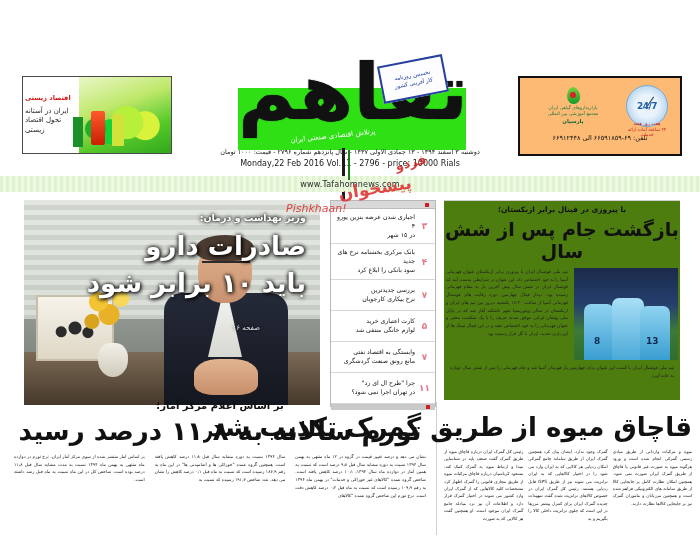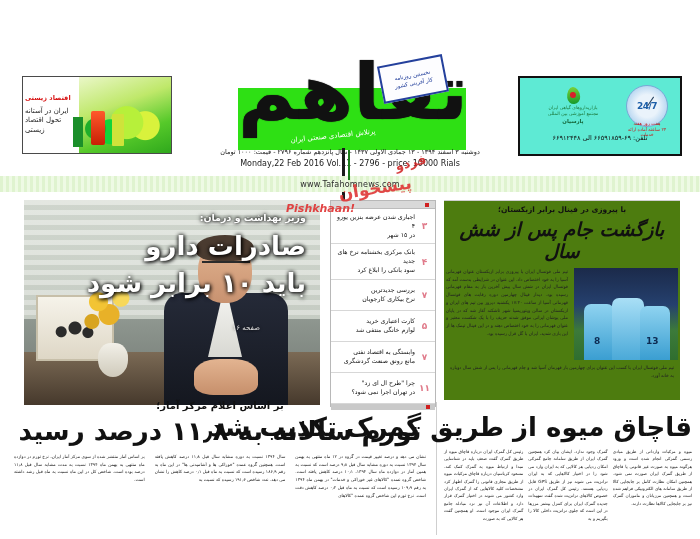--- a/index.html
+++ b/index.html
@@ -81,21 +81,21 @@
     font-size:8px;color:#1a1a1a;direction:ltr;
   }
   .stamp-red{
     position:absolute;left:395px;top:155px;font-size:13px;color:#d02020;
     transform:rotate(-14deg);font-weight:bold;opacity:.85;
   }
 
   
   .promo-right{
     position:absolute;left:518px;top:76px;width:160px;height:76px;
-    border:2px solid #111;background:#5eead4;
+    border:2px solid #111;background:#fdba74;
   }
   .pr-logos{display:flex;align-items:center;justify-content:space-around;
             height:52px;padding:2px 6px 0;}
   .clock{
     width:40px;height:40px;border-radius:50%;
     background:radial-gradient(circle at 50% 50%,#eaf3fb 0 40%,#bcd9f2 70%,#7fb4e0 100%);
     border:1px solid #7aa9d6;position:relative;
     display:flex;align-items:center;justify-content:center;
   }
   .clock-num{font-size:9px;font-weight:bold;color:#1d5fa8;letter-spacing:-.5px;}
@@ -133,21 +133,21 @@
     content:"";position:absolute;left:348px;top:-26px;width:2px;height:30px;background:#1a7a1a;
   }
 
   
   .watermark{
     position:absolute;left:286px;top:178px;width:130px;height:44px;
     pointer-events:none;z-index:30;
   }
   .wm-fa{position:absolute;right:4px;top:0;font-size:17px;font-weight:bold;color:#e03a3a;
          transform:rotate(-9deg);opacity:.92;}
-  .wm-en{position:absolute;left:0;top:24px;font-size:11px;font-weight:bold;
+  .wm-en{position:absolute;left:0;top:24px;font-size:11px;font-weight:normal;
          color:#e03a3a;font-style:italic;direction:ltr;opacity:.95;}
 
   
   .content{position:absolute;left:0;top:196px;width:700px;height:343px;}
 
   
   .photo-story{
     position:absolute;left:24px;top:4px;width:296px;height:205px;
     background:linear-gradient(180deg,#cfd6d1 0%,#b9c2bb 26%,#8d958e 60%,#6e756f 100%);
     overflow:hidden;
@@ -216,21 +216,21 @@
   .idx-foot{height:6px;background:#c9c9c9;position:relative;}
   .idx-foot:after{content:"";position:absolute;right:5px;top:1px;width:4px;height:4px;background:#d02020;}
 
   
   .sport{
     position:absolute;left:444px;top:4px;width:236px;height:199px;
     border-top:1px solid #cfcfcf;background:#4d7c0f;
   }
   .sp-kicker{text-align:center;font-size:7.5px;font-weight:bold;color:#111;padding:4px 0 0;}
   .sp-head{text-align:center;font-size:19px;font-weight:bold;color:#111;
-           padding:4px 0 6px;letter-spacing:-.3px;font-style:italic;}
+           padding:4px 0 6px;letter-spacing:-.3px;}
   .sp-body{display:flex;gap:6px;padding:0 2px;}
   .sp-text{flex:1;}
   .sp-text p{
     margin:0;font-size:4.5px;line-height:1.72;text-align:justify;color:#222;
     text-align-last:right;
   }
   .sp-photo{
     width:104px;height:92px;flex:0 0 104px;
     background:linear-gradient(180deg,#1b2a4a 0%,#25406e 40%,#3c7a3a 68%,#2f6e2f 100%);
     position:relative;overflow:hidden;

